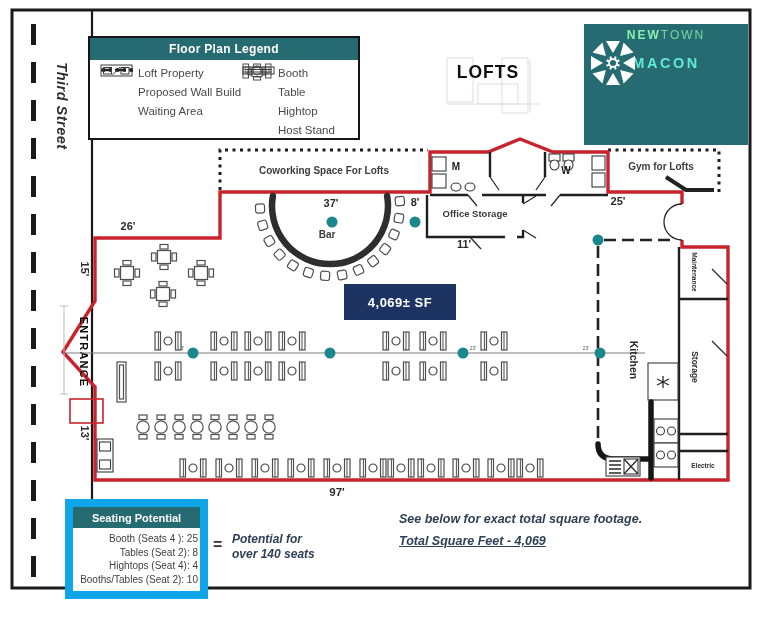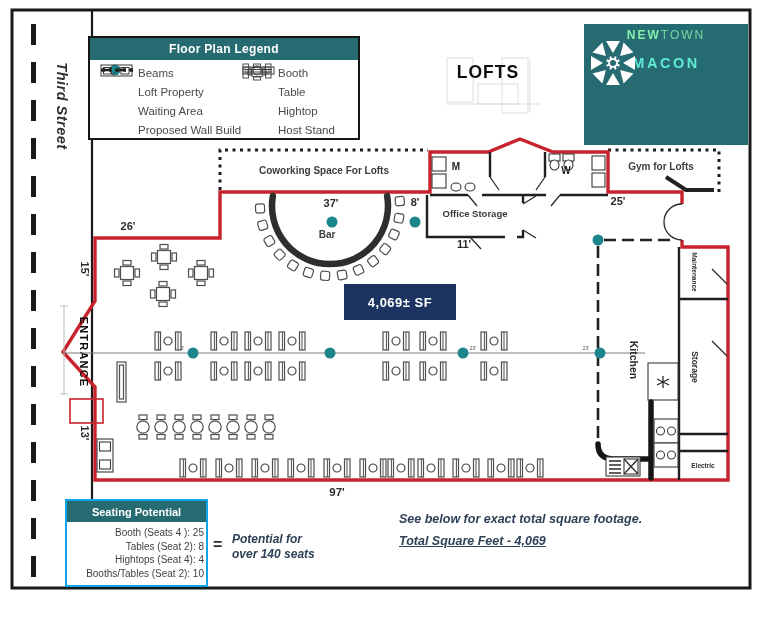--- a/index.html
+++ b/index.html
@@ -55,21 +55,21 @@
         display:flex;flex-direction:column;align-items:center;}
   .logo-mark{margin-top:10px;}
   .logo-line1{margin-top:4px;color:#86efac;font-size:12px;letter-spacing:2px;line-height:15px;}
   .logo-line1 .bold{font-weight:700;}
   .logo-line1 .light{font-weight:400;opacity:.8;}
   .logo-line2{color:#5eead4;font-size:14.5px;font-weight:700;letter-spacing:2.5px;line-height:17px;margin-top:12px;}
   .sqft{position:absolute;left:344px;top:284px;width:112px;height:36px;background:var(--navy,#1d3463);
         color:#fff;font-size:13px;font-weight:700;display:flex;align-items:center;justify-content:center;
         letter-spacing:.5px;}
   .seating{position:absolute;left:65px;top:499px;width:143px;background:#fff;
-        border:2px solid #0ea5e9;box-sizing:border-box;}
+        border:8px solid #0ea5e9;box-sizing:border-box;}
   .seating-header{height:21px;background:var(--teal,#266b72);color:#fff;font-size:11px;font-weight:700;
         display:flex;align-items:center;justify-content:center;}
   .seating-body{padding:4px 2px 5px 2px;text-align:right;}
   .seating-row{font-size:10px;color:#3f3f3f;line-height:13.5px;white-space:nowrap;}
   .equals{position:absolute;left:213px;top:536px;font-size:16px;font-weight:800;color:#2f2f2f;}
   .potential{position:absolute;left:232px;top:532px;width:120px;font-size:12px;font-weight:700;
         font-style:italic;color:var(--slate,#2e4157);line-height:15px;}
   .footnote{position:absolute;left:399px;top:510px;width:345px;color:var(--slate,#2e4157);
         font-size:12.5px;font-weight:700;font-style:italic;line-height:19px;}
   .footnote .underline{text-decoration:underline;margin-top:3px;display:inline-block;}
@@ -297,52 +297,44 @@
     <text class="dim-lg" x="337" y="496">97'</text>
   </g>
 </svg>
 
 <div class="legend">
   <div class="legend-header">Floor Plan Legend</div>
   <div class="legend-body">
     <div class="legend-col left">
       <div class="legend-row">
         <span class="legend-ic">
-          <svg width="30" height="14">
-                <circle cx="15" cy="7" r="5.5" fill="#1b868c"></circle>
-              </svg>
-            </span>
-        <span class="legend-lb">Beams</span>
-      </div>
-      <div class="legend-row">
-        <span class="legend-ic">
           <svg width="34" height="14">
                 <line x1="2" y1="7" x2="33" y2="7" stroke="#1c1c1c" stroke-width="3.5" stroke-dasharray="3 4"></line>
               </svg>
             </span>
         <span class="legend-lb">Loft Property</span>
+      </div>
+      <div class="legend-row">
+        <span class="legend-ic">
+          <svg width="34" height="14">
+                <line x1="1" y1="7" x2="33" y2="7" stroke="#222" stroke-width="2.6" stroke-dasharray="9 5"></line>
+              </svg>
+            </span>
+        <span class="legend-lb">Proposed Wall Build</span>
       </div>
       <div class="legend-row">
         <span class="legend-ic">
           <svg width="34" height="15">
                 <rect x="1" y="2" width="31" height="11" fill="none" stroke="#3a3a3a"></rect>
                 <rect x="3.5" y="4.5" width="8" height="6.5" fill="none" stroke="#3a3a3a"></rect>
                 <rect x="21" y="4.5" width="8" height="6.5" fill="none" stroke="#3a3a3a"></rect>
                 <line x1="12.5" y1="12" x2="20" y2="4" stroke="#3a3a3a"></line>
               </svg>
             </span>
         <span class="legend-lb">Waiting Area</span>
-      </div>
-      <div class="legend-row">
-        <span class="legend-ic">
-          <svg width="34" height="14">
-                <line x1="1" y1="7" x2="33" y2="7" stroke="#222" stroke-width="2.6" stroke-dasharray="9 5"></line>
-              </svg>
-            </span>
-        <span class="legend-lb">Proposed Wall Build</span>
       </div>
     </div>
     <div class="legend-col right">
       <div class="legend-row">
         <span class="legend-ic">
           <svg width="34" height="16">
                 <rect x="3" y="1" width="5.5" height="14" fill="none" stroke="#4e4e4e"></rect>
                 <rect x="25.5" y="1" width="5.5" height="14" fill="none" stroke="#4e4e4e"></rect>
                 <circle cx="17" cy="8" r="4" fill="none" stroke="#4e4e4e"></circle>
               </svg>

